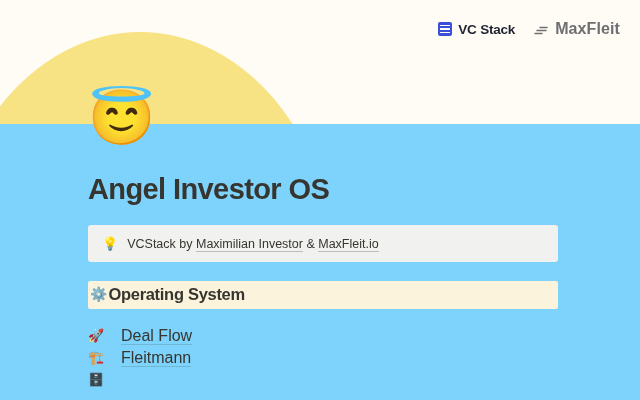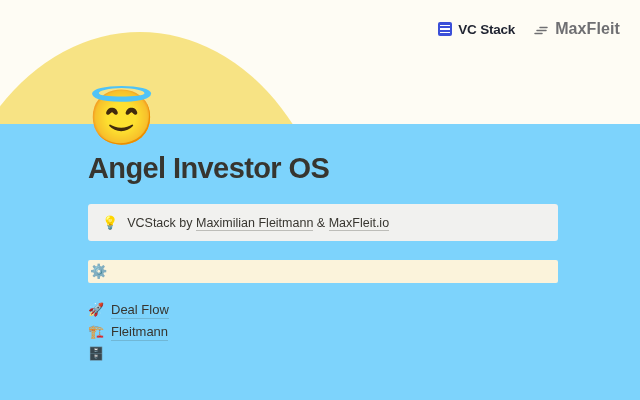--- a/index.html
+++ b/index.html
@@ -106,21 +106,21 @@
     font-size: 54px;
     line-height: 1;
     z-index: 6;
     user-select: none;
   }
 
   
   .content {
     position: absolute;
     left: 88px;
-    top: 151px;
+    top: 172px;
     width: 470px;
   }
 
   .page-title {
     margin: 0;
     font-size: 29px;
     line-height: 1.2;
     font-weight: bold;
     letter-spacing: -0.6px;
     color: #37352f;
@@ -189,24 +189,25 @@
   }
   .link-item + .link-item { margin-top: 0px; }
   .li-emoji {
     font-size: 13px;
     line-height: 1;
     width: 16px;
     text-align: center;
     flex: none;
   }
   .li-label {
-    font-size: 13px;
+    font-size: 16px;
     color: #37352f;
     border-bottom: 1px solid rgba(55, 53, 47, 0.18);
     line-height: 17px;
+    margin-left: 10px;
   }
   .li-label.blank {
     border-bottom: none;
   }
 </style>
 </head>
 <body>
 
 <div class="page">
 
@@ -238,25 +239,26 @@
   </div>
 
   <div class="page-icon">😇</div>
 
   <div class="content">
 
     <h1 class="page-title">Angel Investor OS</h1>
 
     <div class="callout">
       <span class="callout-emoji">💡</span>
-      <span class="callout-text"><span>VCStack by </span><span class="lnk">Maximilian Fleitmann</span><span> &amp; </span><span class="lnk">MaxFleit.io</span></span>
+      <span class="callout-text"><span>VCStack by </span><span class="lnk">Maximilian Investor</span><span> &amp; </span><span class="lnk">MaxFleit.io</span></span>
     </div>
 
     <div class="section-heading">
       <span class="sh-emoji">⚙️</span>
+      <span class="sh-text">Operating System</span>
     </div>
 
     <div class="link-list">
       <div class="link-item">
         <span class="li-emoji">🚀</span>
         <span class="li-label">Deal Flow</span>
       </div>
       <div class="link-item">
         <span class="li-emoji">🏗️</span>
         <span class="li-label">Fleitmann</span>

